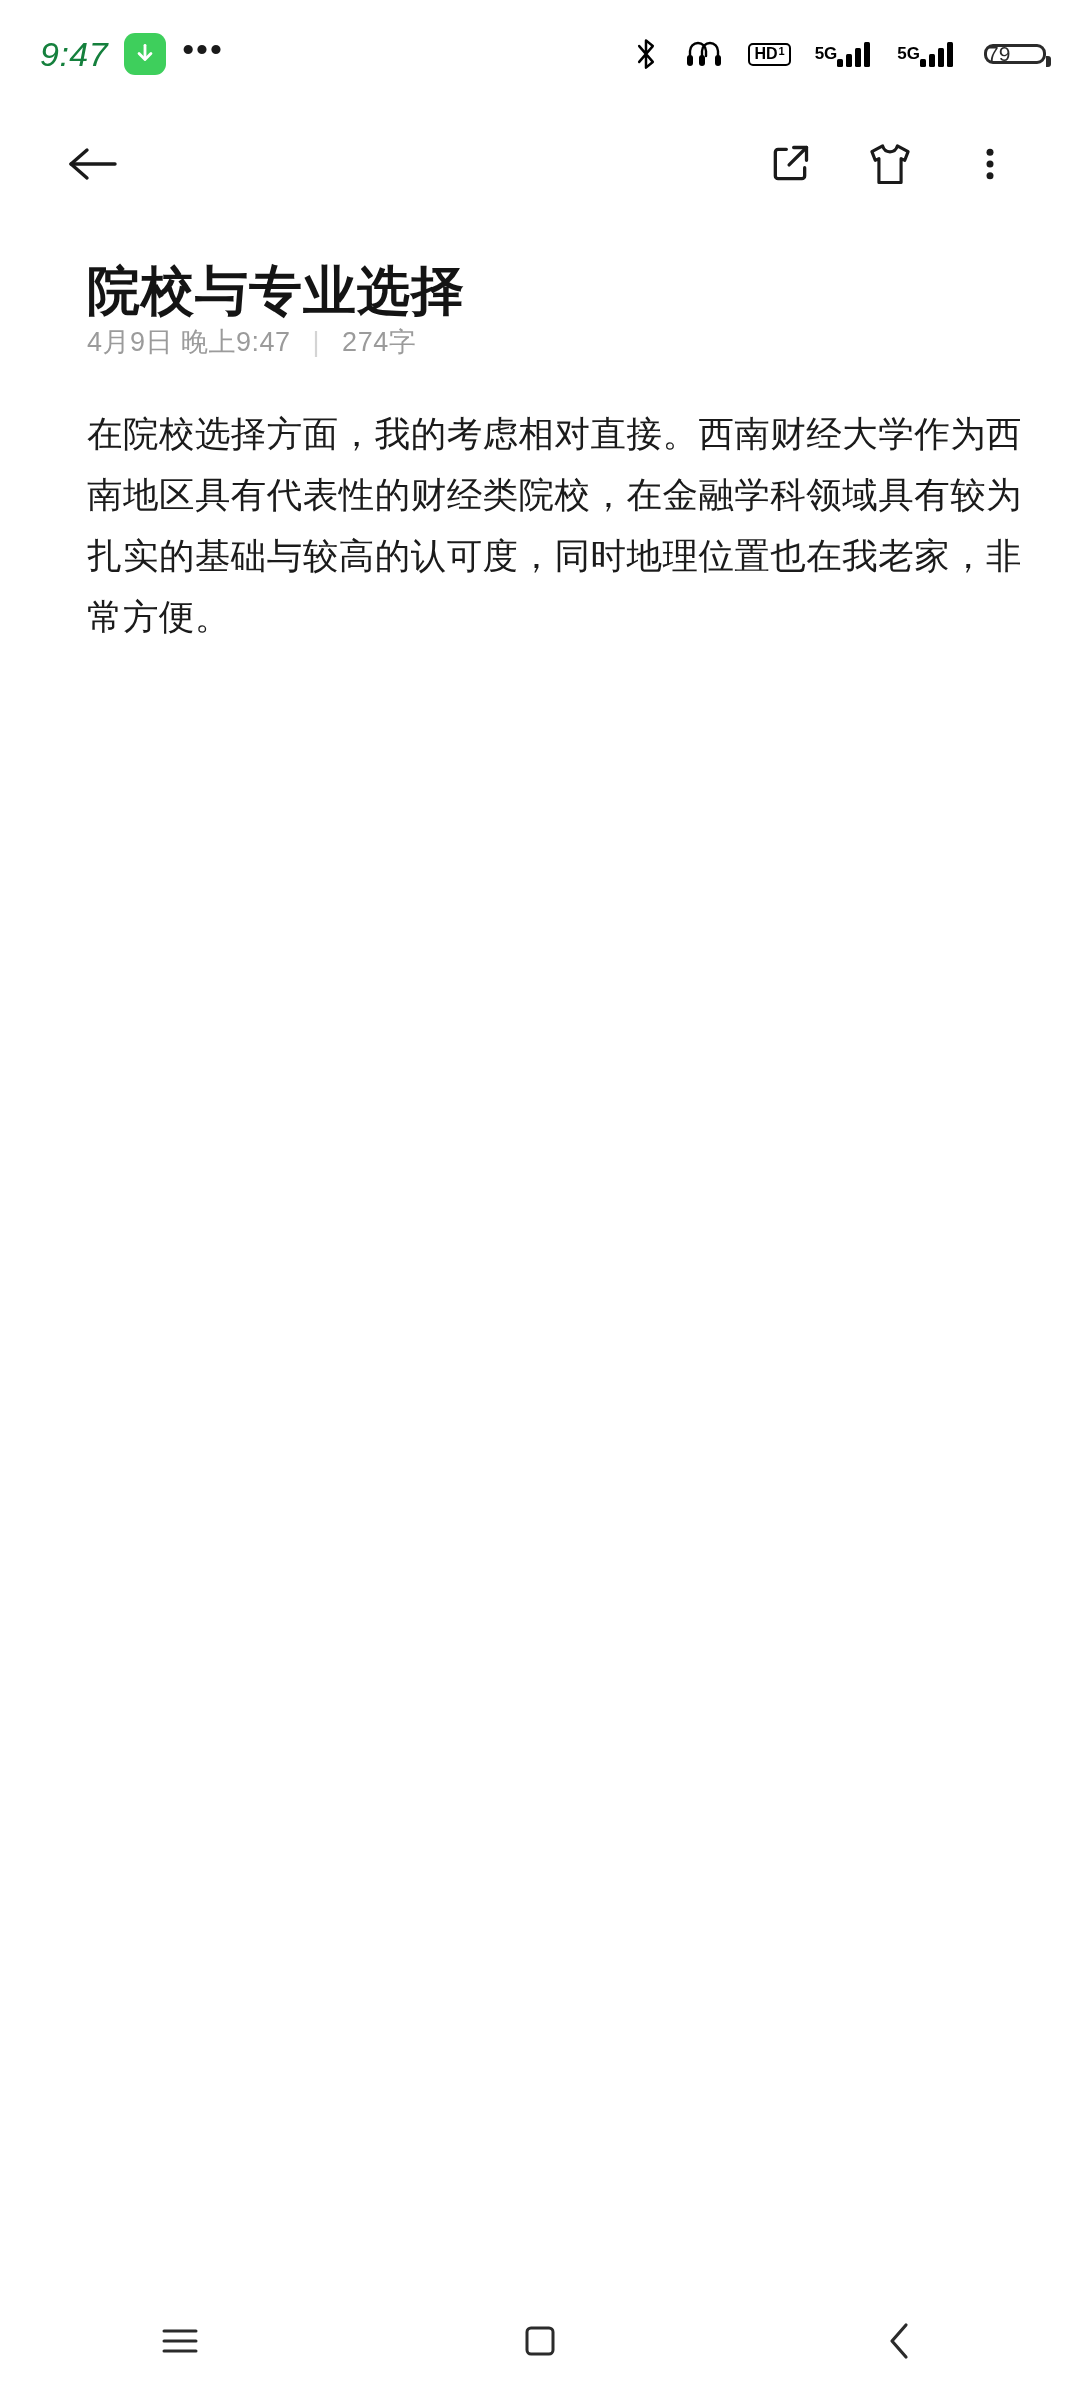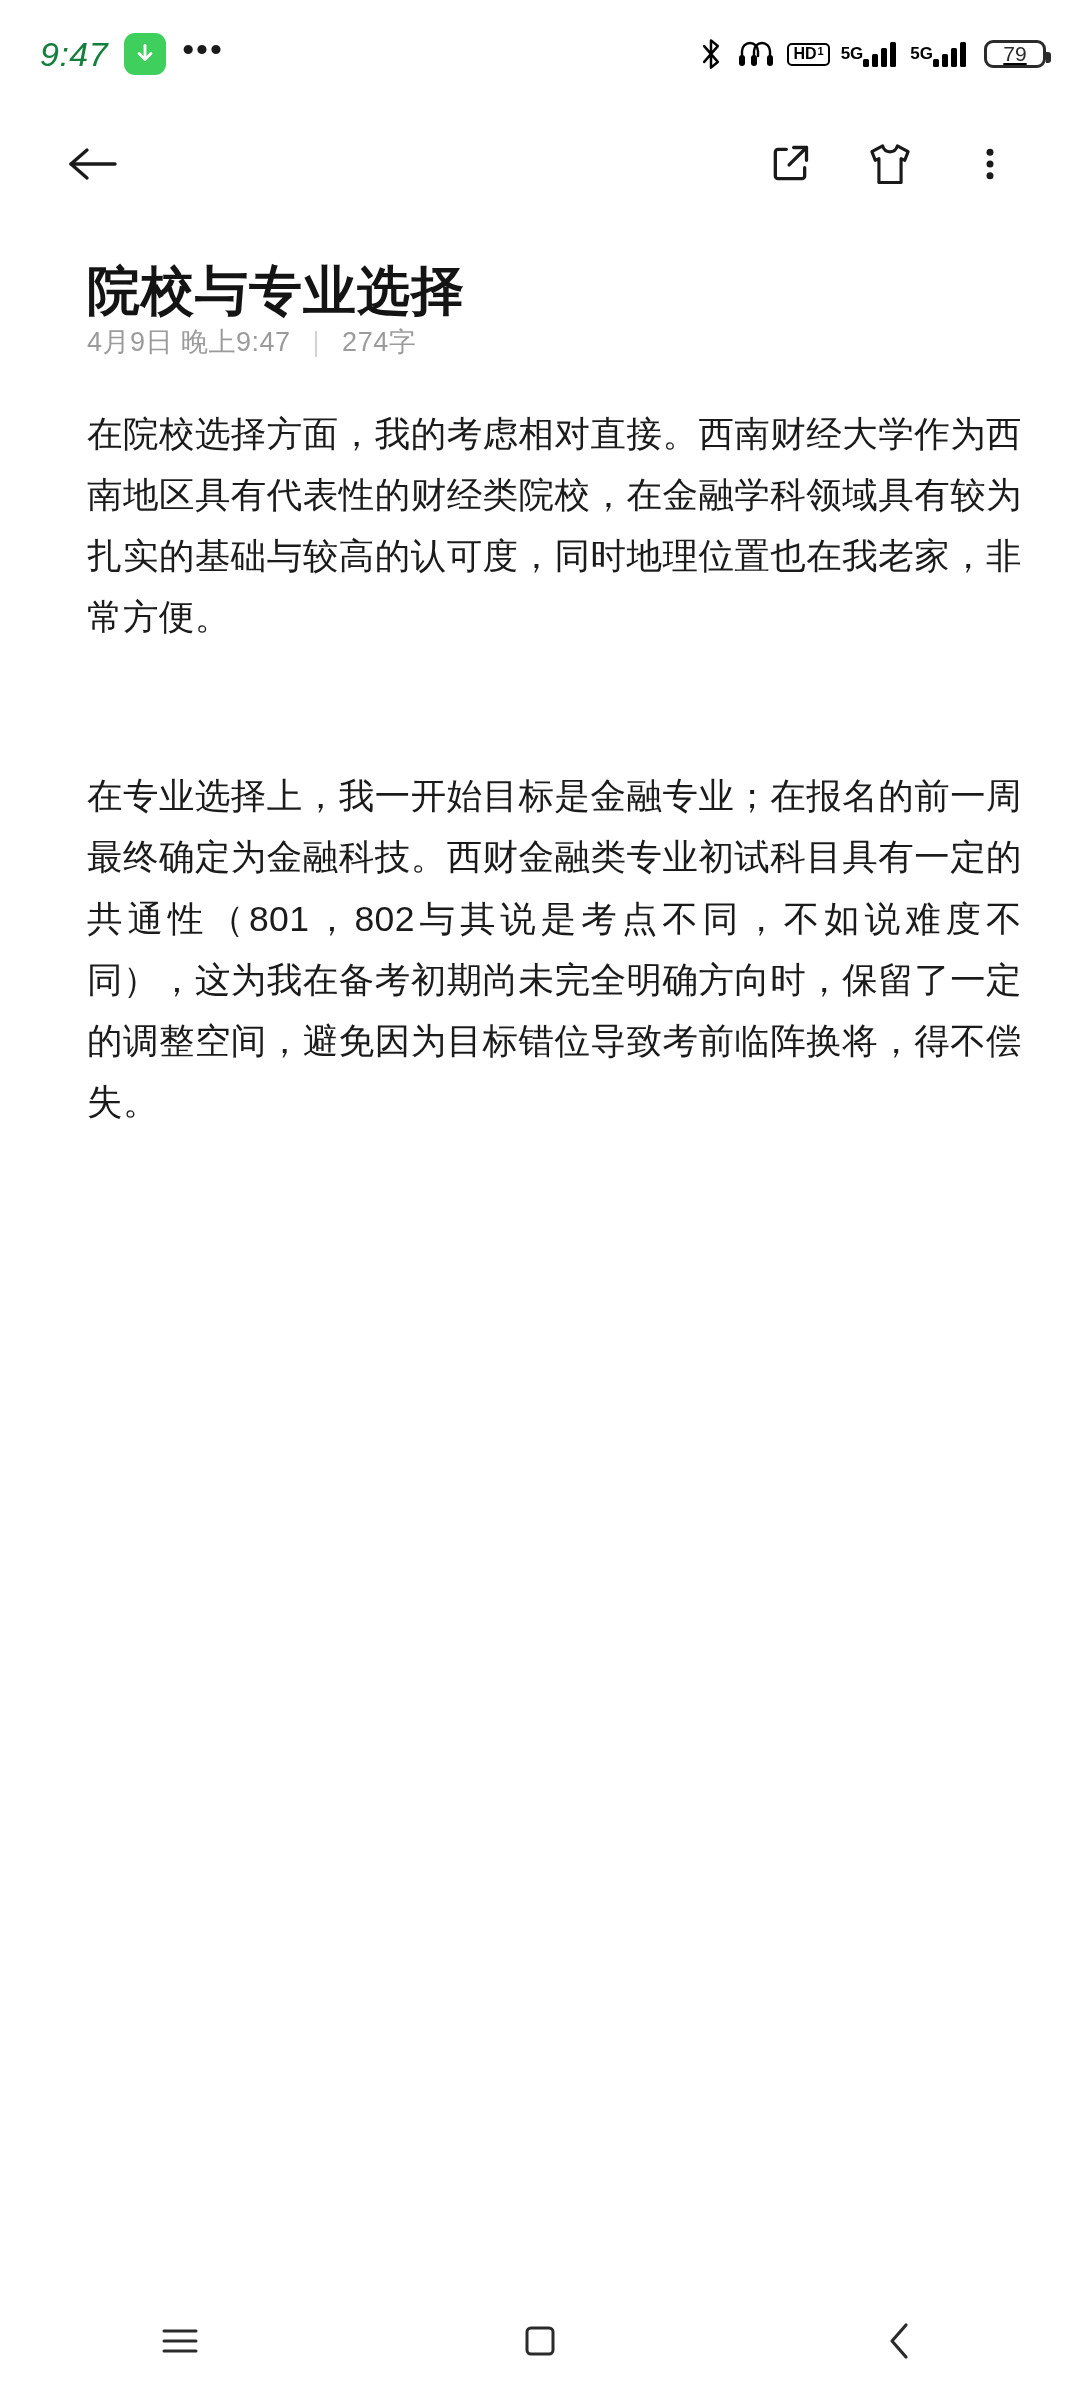--- a/index.html
+++ b/index.html
@@ -41,21 +41,21 @@
   .dots-more {
     font-size: 34px;
     color: #1a1a1a;
     letter-spacing: 2px;
     line-height: 1;
     margin-top: -10px;
   }
   .status-right {
     display: flex;
     align-items: center;
-    gap: 11px;
+    gap: 24px;
   }
   .status-right svg { display: block; }
   .net-label {
     font-size: 17px;
     font-weight: bold;
     color: #000;
     line-height: 1;
     margin-bottom: 2px;
   }
   .net-group { display: flex; flex-direction: row; align-items: center; justify-content: flex-end; }
@@ -64,29 +64,27 @@
     border-radius: 5px;
     padding: 1px 4px 2px 4px;
     font-size: 16px;
     font-weight: bold;
     line-height: 1;
     display: flex;
     align-items: center;
     gap: 1px;
   }
   .battery {
-    width: 62px; height: 28px;
+    width: 62px; height: 20px;
     border: 3px solid #2b2b2b;
     border-radius: 9px;
     display: flex;
     align-items: center;
-    justify-content: center;
     position: relative;
     margin-left: 4px;
-    text-decoration: underline;
   }
   .battery::after {
     content: "";
     position: absolute;
     right: -8px;
     top: 9px;
     width: 5px; height: 11px;
     background: #2b2b2b;
     border-radius: 0 3px 3px 0;
   }
@@ -250,21 +248,20 @@
   <h1 class="note-title">院校与专业选择</h1>
 
   <div class="note-meta">
     <span>4月9日 晚上9:47</span>
     <span class="meta-sep">|</span>
     <span>274字</span>
   </div>
 
   <p class="body-block">在院校选择方面，我的考虑相对直接。西南财经大学作为西南地区具有代表性的财经类院校，在金融学科领域具有较为扎实的基础与较高的认可度，同时地理位置也在我老家，非常方便。</p>
 
-  <p class="body-block gap-large">在专业选择上，我一开始目标是金融专业；在报名的前一周最终确定为金融科技。西财金融类专业初试科目具有一定的共通性（801，802与其说是考点不同，不如说难度不同），这为我在备考初期尚未完全明确方向时，保留了一定的调整空间，避免因为目标错位导致考前临阵换将，得不偿失。</p>
 
 </div>
 
 <div class="nav-bar">
   <div class="nav-btn">
     <svg width="40" height="32" viewBox="0 0 40 32" fill="none" stroke="#2b2b2b" stroke-width="3" stroke-linecap="round">
       <path d="M4 6h32"></path>
         <path d="M4 16h32"></path>
         <path d="M4 26h32"></path>
     </svg>

